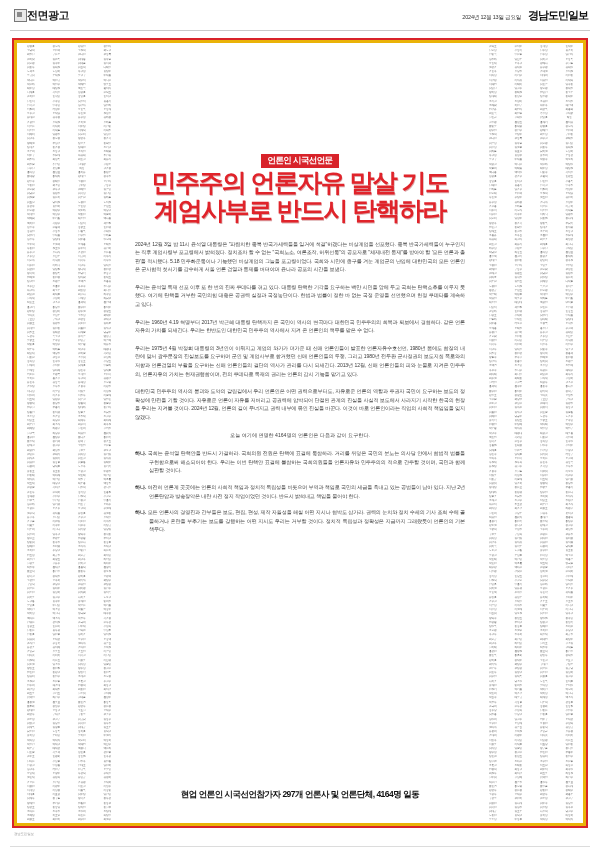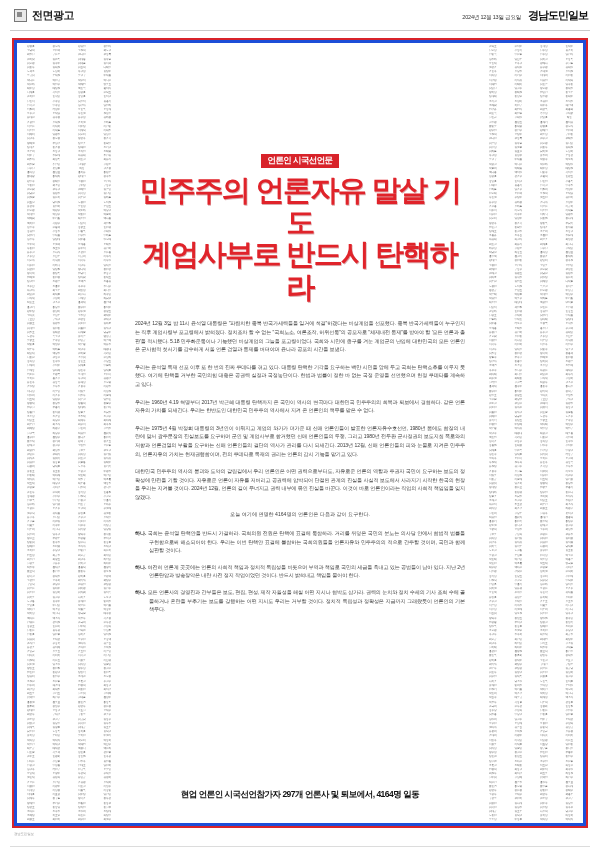--- a/index.html
+++ b/index.html
@@ -21,21 +21,20 @@
     display: flex;
     align-items: center;
     justify-content: space-between;
     padding: 0 12px 0 14px;
     box-sizing: border-box;
     background: #ffffff;
   }
   .header-left {
     display: flex;
     align-items: center;
-    gap: 5px;
   }
   .section-badge-icon {
     width: 11px;
     height: 11px;
     border: 1px solid #777;
     display: inline-block;
     position: relative;
     flex: 0 0 auto;
     background: #e9e9e9;
   }
@@ -76,21 +75,21 @@
 
   
   .ad-frame {
     position: absolute;
     left: 12px;
     top: 38px;
     width: 576px;
     height: 790px;
     border: 2px solid #d8232a;
     box-sizing: border-box;
-    background: #1d4ed8;
+    background: #eab308;
     overflow: hidden;
   }
   .ad-inner {
     position: absolute;
     inset: 3px;
     display: flex;
     background: #fff;
   }
 
   
@@ -141,24 +140,23 @@
     font-size: 8.5px;
     font-weight: bold;
     padding: 2px 7px 3px 7px;
     letter-spacing: -0.6px;
     line-height: 1;
   }
   .headline {
     text-align: center;
     color: #e0232a;
     font-weight: bold;
-    font-size: 29px;
+    font-size: 25px;
     line-height: 1.12;
     letter-spacing: -1.6px;
-    margin-top: 6px;
     text-shadow: 0.6px 0.6px 0 rgba(150,10,15,0.35);
   }
   .headline .l2 { display: block; }
 
   .body-text {
     margin-top: 16px;
     color: #2b2b2b;
   }
   .para {
     font-size: 5.1px;
@@ -1020,21 +1018,21 @@
           <span class="marker">하나.</span>
           <span>여전히 언론계 곳곳에는 언론의 사회적 책임과 정치적 독립성을 비웃으며 부역과 책임로 국민의 세금을 축내고 있는 공범들이 남아 있다. 지난 2년 언론탄압과 방송장악은 내란 사전 정지 작업이었던 것이다. 반드시 밝혀내고 책임을 물어야 한다.</span>
         </p>
         <p class="demand">
           <span class="marker">하나.</span>
           <span>모든 언론사의 경영진과 간부들은 보도, 편집, 편성, 제작 자율성을 해칠 어떤 지시나 협박도 삼가라. 권력의 눈치와 정치 수세의 기사 조회 수에 골몰하거나 혼란을 부추기는 보도를 강행하는 어떤 지시도 우리는 거부할 것이다. 정치적 독립성과 정확성은 지금까지 그래왔듯이 언론인의 기본 책무다.</span>
         </p>
       </div>
 
       <div class="signoff">
-        <div class="signoff-org">현업 언론인 시국선언참가자 297개 언론사 및 퇴보에서, 4164명 일동</div>
+        <div class="signoff-org">현업 언론인 시국선언참가자 297개 언론사 및 언론단체, 4164명 일동</div>
       </div>
 
     </div>
 
     <div class="names-col right">
       <div class="names-grid" id="names-right">
           <div class="name-cell">손덕호</div>
           <div class="name-cell">손지민</div>
           <div class="name-cell">송세영</div>
           <div class="name-cell">송재민</div>

